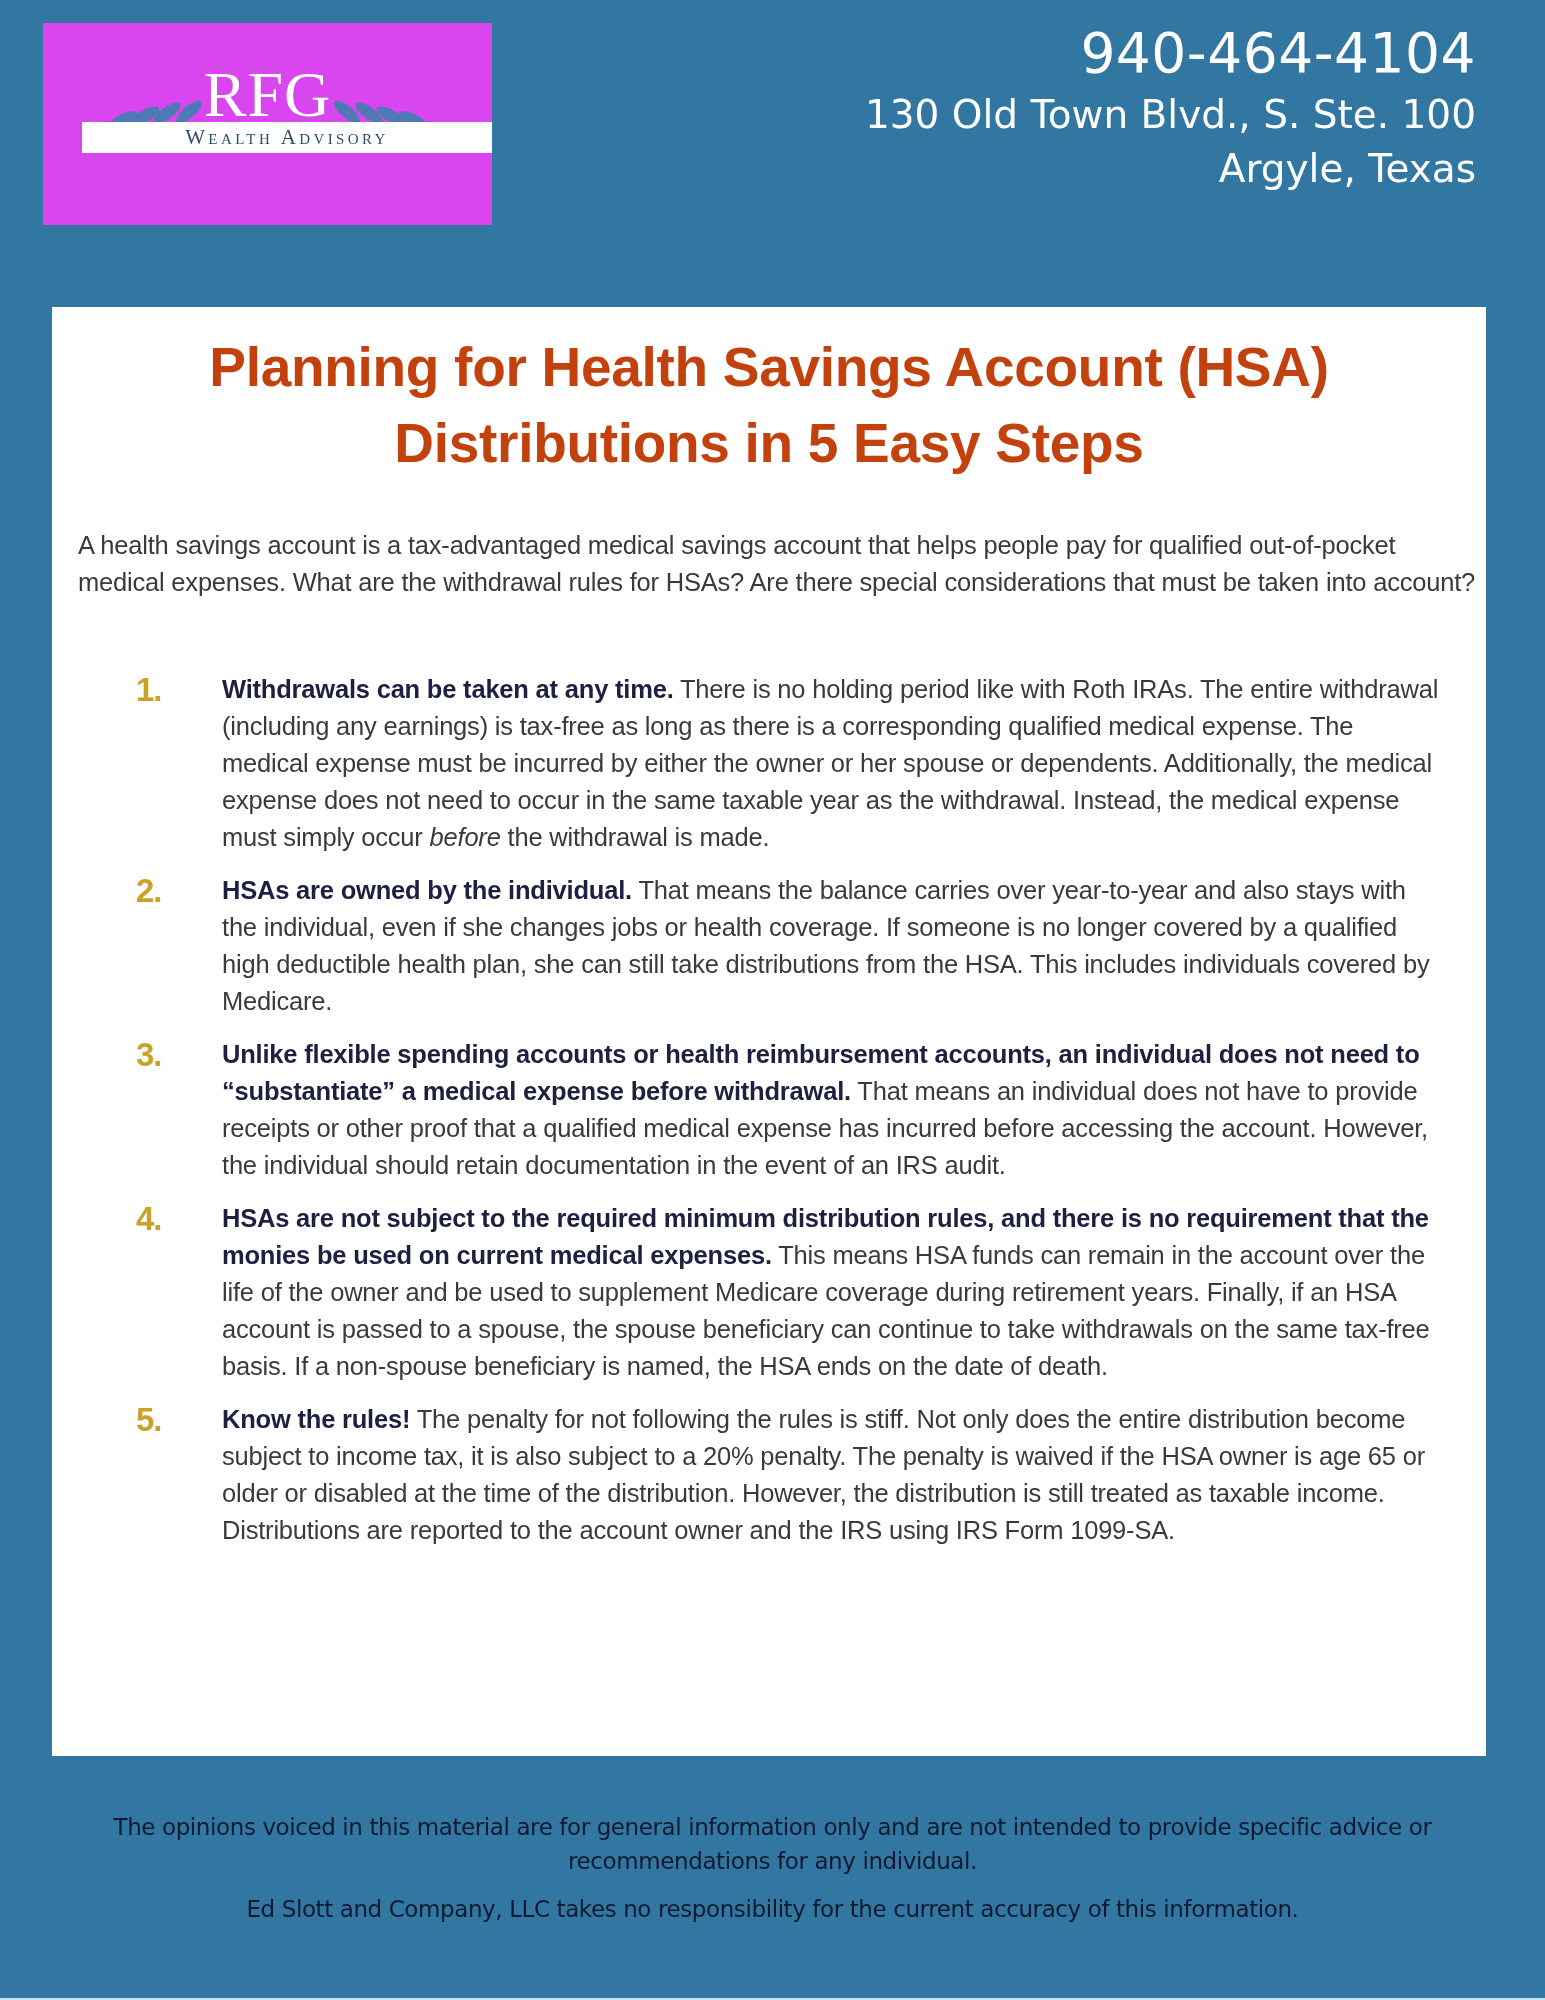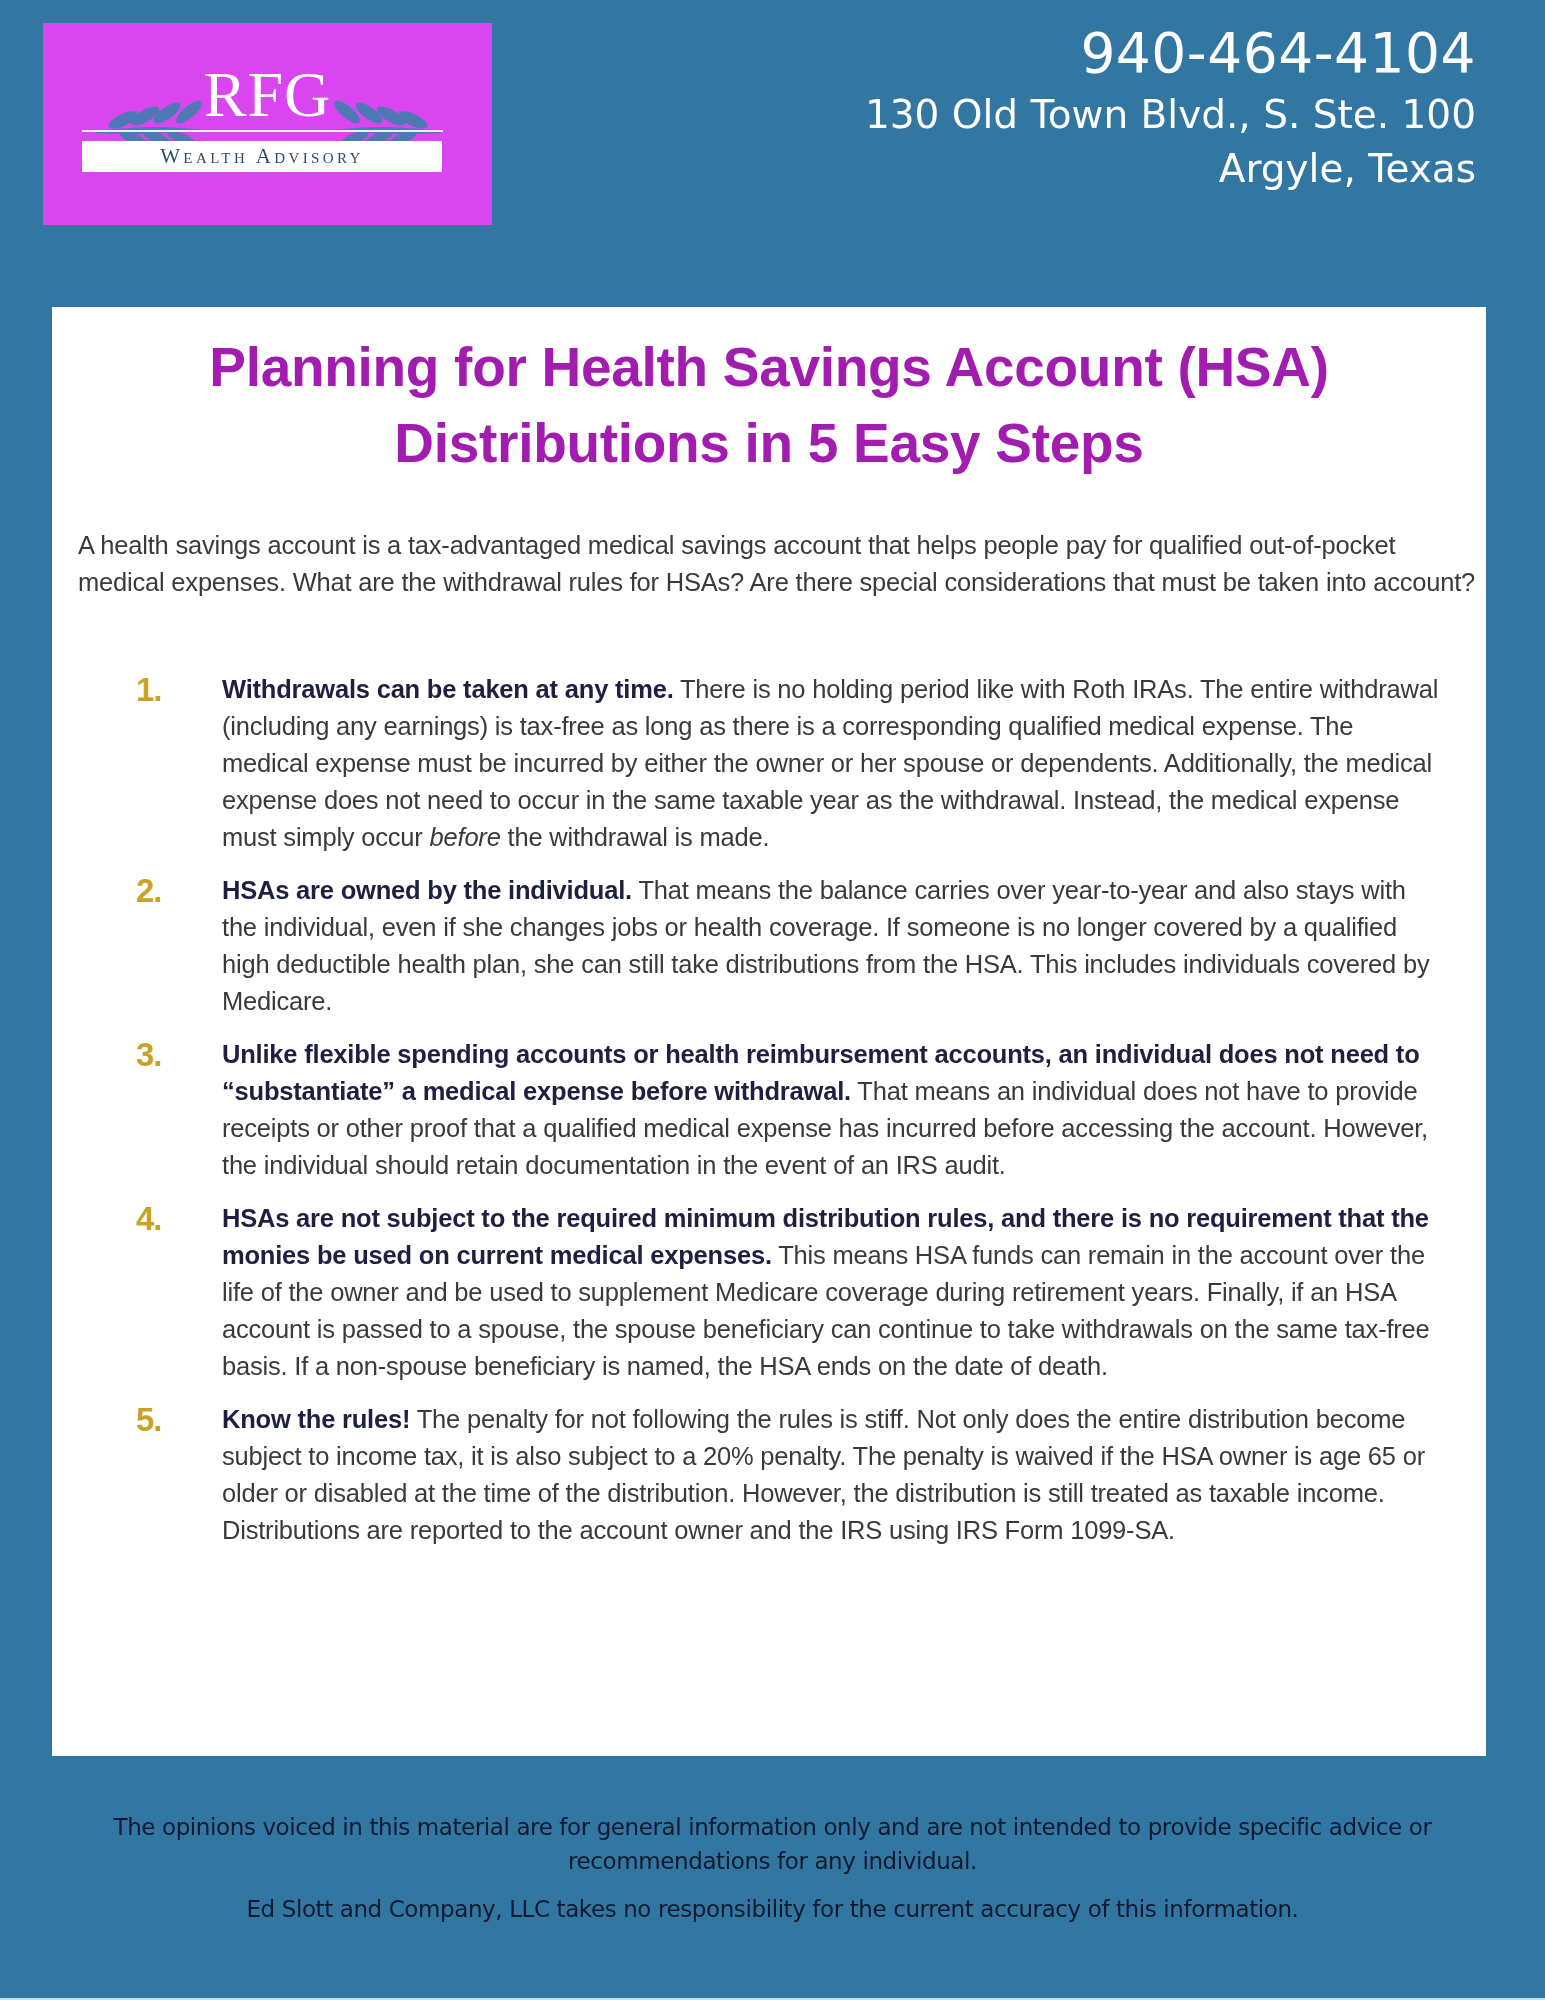--- a/index.html
+++ b/index.html
@@ -18,42 +18,42 @@
     background: #d946ef;
   }
   .logo-leaves { position: absolute; left: 40px; top: 55px; width: 370px; height: 80px; }
   .logo-rfg {
     position: absolute; left: 0; right: 0; top: 40px; text-align: center;
     font-family: "Liberation Serif", serif; color: #ffffff;
     font-size: 64px; line-height: 64px; letter-spacing: 1px;
   }
   .logo-line { position: absolute; left: 39px; width: 361px; top: 107px; height: 2px; background: #e8f1f7; }
   .logo-band {
-    position: absolute; left: 39px; width: 360px; top: 118px; height: 31px; background: #ffffff;
+    position: absolute; left: 39px; width: 410px; top: 99px; height: 31px; background: #ffffff;
     display: flex; align-items: center; justify-content: center;
   }
   .logo-wealth {
     font-family: "Liberation Serif", serif; color: #2c4d66; font-size: 21px; letter-spacing: 3.4px;
     font-variant: small-caps; line-height: 1;
   }
 
   
   .contact { position: absolute; right: 69px; top: 20px; text-align: right; color: #ffffff; font-family: "DejaVu Sans", sans-serif; }
   .phone { font-size: 55px; line-height: 66px; letter-spacing: 0.5px; }
   .address { font-size: 39px; line-height: 58px; margin-right: 0; }
   .city { font-size: 39px; line-height: 50px; }
 
   
   .card {
     position: absolute; left: 52px; top: 307px; width: 1434px; height: 1449px;
     background: #ffffff;
   }
   .title {
     position: absolute; left: 0; right: 0; top: 22px;
-    text-align: center; color: #a21caf; font-weight: bold;
+    text-align: center; color: #c2410c; font-weight: bold;
     font-size: 55px; line-height: 76px; letter-spacing: -0.3px;
   }
   .intro {
     position: absolute; left: 26px; width: 1400px; top: 220px;
     color: #3a3a3a; font-size: 25.5px; line-height: 37px; letter-spacing: -0.2px;
   }
   .steps { position: absolute; left: 0; width: 1434px; top: 364px; }
   .step { position: relative; padding-left: 170px; padding-right: 40px; margin-bottom: 16px;
     color: #3a3a3a; font-size: 25.5px; line-height: 37px; letter-spacing: -0.2px; }
   .step-num {

